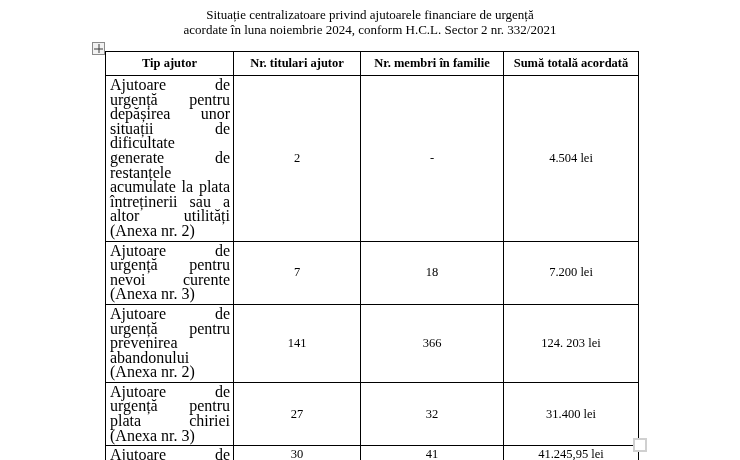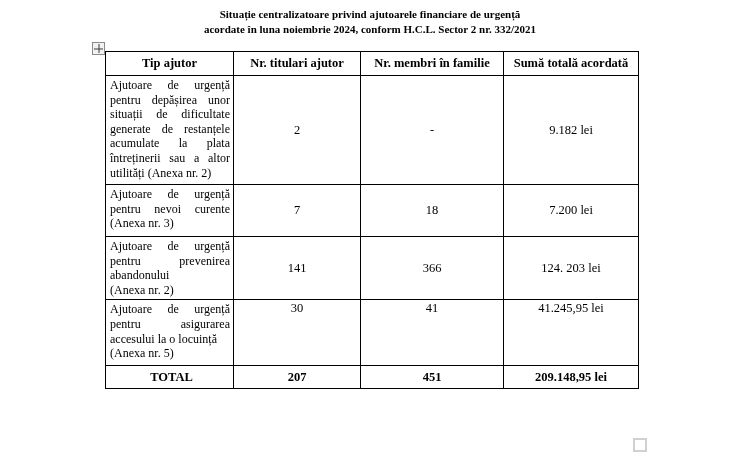--- a/index.html
+++ b/index.html
@@ -8,22 +8,22 @@
     width: 740px; height: 460px;
     background: #ffffff;
     color: #000;
     font-family: "Liberation Serif", serif;
     overflow: hidden;
   }
   .doc-title {
     position: absolute;
     top: 7px; left: 0; width: 740px;
     text-align: center;
-    font-weight: bold;
-    font-size: 11px;
+    font-weight: normal;
+    font-size: 13px;
     line-height: 15px;
   }
   
   .move-handle {
     position: absolute;
     left: 92px; top: 42px;
     width: 11px; height: 11px;
     border: 1px solid #8a8a8a;
     background: #f2f2f2;
     box-sizing: content-box;
@@ -71,21 +71,21 @@
   tr.row-2 { height: 52px; }
   tr.row-3 { height: 63px; margin-top: 32px; }
   tr.row-4 { height: 52px; }
   tr.row-5 { height: 66px; }
   tr.total-row { height: 23px; }
   td.tip {
     text-align: justify;
     white-space: pre-line;
     vertical-align: top;
     padding: 2px 3px 2px 4px;
-    font-size: 12px;
+    font-size: 16px;
     line-height: 14.6px;
   }
   td.num {
     text-align: center;
     vertical-align: middle;
     font-size: 12.5px;
   }
   tr.row-5 td.num { vertical-align: top; padding-top: 1px; }
   tr.total-row td { font-weight: bold; font-size: 12.5px; }
   td.total-label {
@@ -117,34 +117,40 @@
       <tr class="header-row">
         <th>Tip ajutor</th>
         <th>Nr. titulari ajutor</th>
         <th>Nr. membri în familie</th>
         <th>Sumă totală acordată</th>
       </tr>
       <tr class="row-1">
         <td class="tip">Ajutoare de urgență pentru depășirea unor situații de dificultate generate de restanțele acumulate la plata întreținerii sau a altor utilități (Anexa nr. 2)</td>
         <td class="num">2</td>
         <td class="num">-</td>
-        <td class="num">9.182 lei</td>
+        <td class="num">4.504 lei</td>
       </tr>
       <tr class="row-2">
         <td class="tip">Ajutoare de urgență pentru nevoi curente (Anexa nr. 3)</td>
         <td class="num">7</td>
         <td class="num">18</td>
         <td class="num">7.200 lei</td>
       </tr>
       <tr class="row-3">
         <td class="tip">Ajutoare de urgență pentru prevenirea abandonului
 (Anexa nr. 2)</td>
         <td class="num">141</td>
         <td class="num">366</td>
         <td class="num">124. 203 lei</td>
+      </tr>
+      <tr class="row-4">
+        <td class="tip">Ajutoare de urgență pentru plata chiriei (Anexa nr. 3)</td>
+        <td class="num">27</td>
+        <td class="num">32</td>
+        <td class="num">31.400 lei</td>
       </tr>
       <tr class="row-5">
         <td class="tip">Ajutoare de urgență pentru asigurarea accesului la o locuință
 (Anexa nr. 5)</td>
         <td class="num">30</td>
         <td class="num">41</td>
         <td class="num">41.245,95 lei</td>
       </tr>
       <tr class="total-row">
         <td class="total-label">TOTAL</td>

